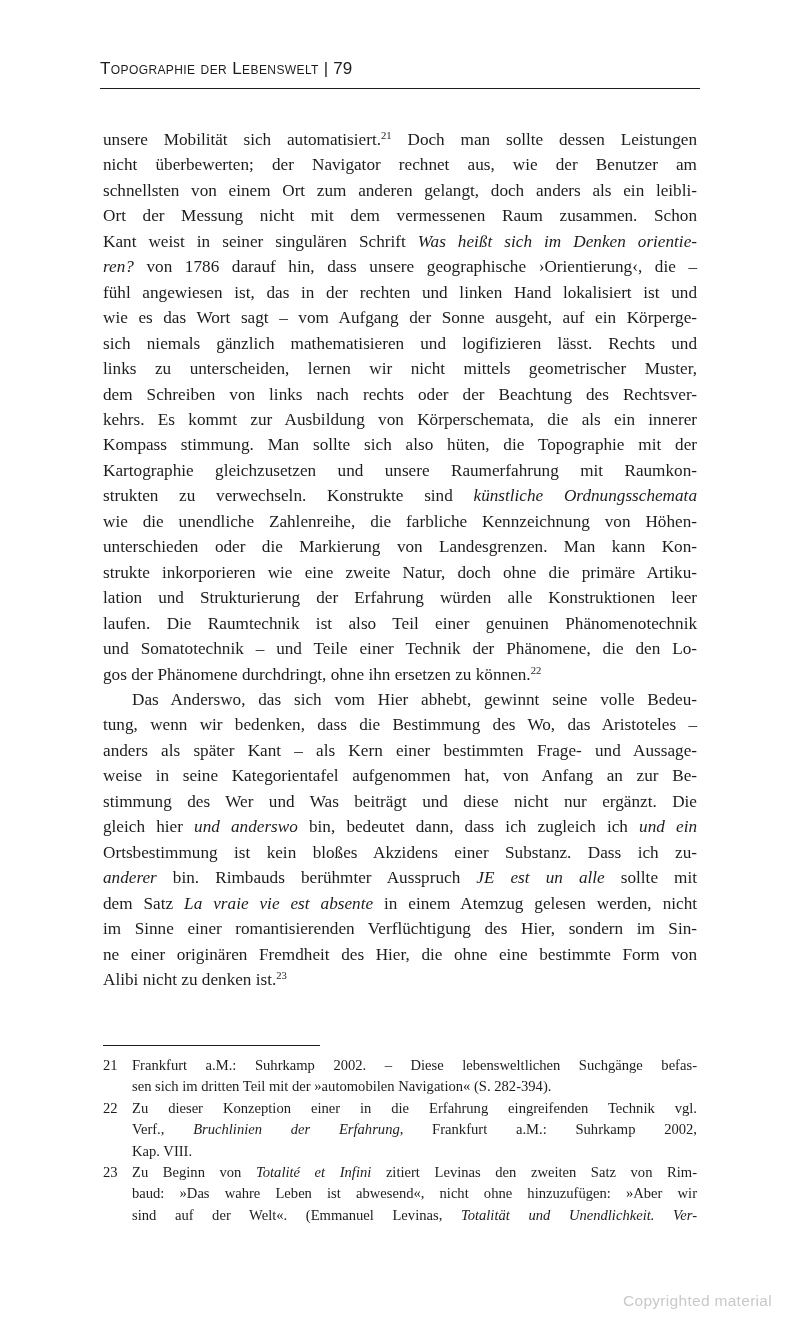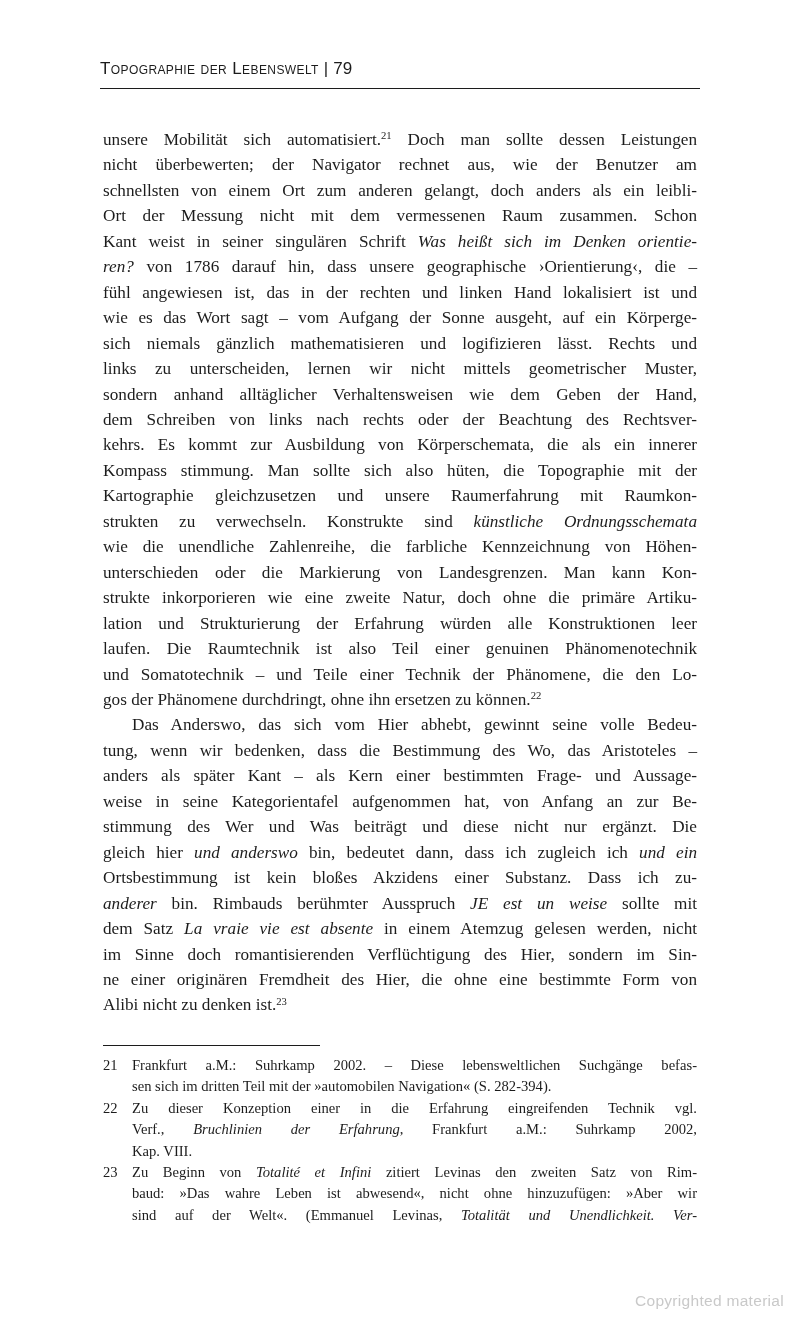--- a/index.html
+++ b/index.html
@@ -82,21 +82,21 @@
     line-height: 21.4px;
   }
   .footnote { display: flex; }
   .fn-num { flex: 0 0 29px; }
   .fn-lines { flex: 1 1 auto; min-width: 0; }
 
   
   .watermark {
     position: absolute;
     top: 1292px;
-    right: 16px;
+    right: 28px;
     font-family: "Liberation Sans", sans-serif;
     font-size: 15.5px;
     color: #c9c9c9;
     letter-spacing: 0.3px;
   }
 </style>
 </head>
 <body>
 
 <div class="page">
@@ -111,21 +111,20 @@
         <div class="line">unsere Mobilität sich automatisiert.<sup>21</sup> Doch man sollte dessen Leistungen</div>
         <div class="line">nicht überbewerten; der Navigator rechnet aus, wie der Benutzer am</div>
         <div class="line">schnellsten von einem Ort zum anderen gelangt, doch anders als ein leibli-</div>
         <div class="line">Ort der Messung nicht mit dem vermessenen Raum zusammen. Schon</div>
         <div class="line">Kant weist in seiner singulären Schrift <i>Was heißt sich im Denken orientie-</i></div>
         <div class="line"><i>ren?</i> von 1786 darauf hin, dass unsere geographische ›Orientierung‹, die –</div>
         <div class="line">fühl angewiesen ist, das in der rechten und linken Hand lokalisiert ist und</div>
         <div class="line">wie es das Wort sagt – vom Aufgang der Sonne ausgeht, auf ein Körperge-</div>
         <div class="line">sich niemals gänzlich mathematisieren und logifizieren lässt. Rechts und</div>
         <div class="line">links zu unterscheiden, lernen wir nicht mittels geometrischer Muster,</div>
-        <div class="line">sondern anhand alltäglicher Verhaltensweisen wie dem Geben der Hand,</div>
         <div class="line">dem Schreiben von links nach rechts oder der Beachtung des Rechtsver-</div>
         <div class="line">kehrs. Es kommt zur Ausbildung von Körperschemata, die als ein innerer</div>
         <div class="line">Kompass stimmung. Man sollte sich also hüten, die Topographie mit der</div>
         <div class="line">Kartographie gleichzusetzen und unsere Raumerfahrung mit Raumkon-</div>
         <div class="line">strukten zu verwechseln. Konstrukte sind <i>künstliche Ordnungsschemata</i></div>
         <div class="line">wie die unendliche Zahlenreihe, die farbliche Kennzeichnung von Höhen-</div>
         <div class="line">unterschieden oder die Markierung von Landesgrenzen. Man kann Kon-</div>
         <div class="line">strukte inkorporieren wie eine zweite Natur, doch ohne die primäre Artiku-</div>
         <div class="line">lation und Strukturierung der Erfahrung würden alle Konstruktionen leer</div>
         <div class="line">laufen. Die Raumtechnik ist also Teil einer genuinen Phänomenotechnik</div>
@@ -133,23 +132,23 @@
         <div class="line no-just">gos der Phänomene durchdringt, ohne ihn ersetzen zu können.<sup>22</sup></div>
       </div>
       <div class="paragraph">
         <div class="line indent">Das Anderswo, das sich vom Hier abhebt, gewinnt seine volle Bedeu-</div>
         <div class="line">tung, wenn wir bedenken, dass die Bestimmung des Wo, das Aristoteles –</div>
         <div class="line">anders als später Kant – als Kern einer bestimmten Frage- und Aussage-</div>
         <div class="line">weise in seine Kategorientafel aufgenommen hat, von Anfang an zur Be-</div>
         <div class="line">stimmung des Wer und Was beiträgt und diese nicht nur ergänzt. Die</div>
         <div class="line">gleich hier <i>und anderswo</i> bin, bedeutet dann, dass ich zugleich ich <i>und ein</i></div>
         <div class="line">Ortsbestimmung ist kein bloßes Akzidens einer Substanz. Dass ich zu-</div>
-        <div class="line"><i>anderer</i> bin. Rimbauds berühmter Ausspruch <i>JE est un weise</i> sollte mit</div>
+        <div class="line"><i>anderer</i> bin. Rimbauds berühmter Ausspruch <i>JE est un alle</i> sollte mit</div>
         <div class="line">dem Satz <i>La vraie vie est absente</i> in einem Atemzug gelesen werden, nicht</div>
-        <div class="line">im Sinne doch romantisierenden Verflüchtigung des Hier, sondern im Sin-</div>
+        <div class="line">im Sinne einer romantisierenden Verflüchtigung des Hier, sondern im Sin-</div>
         <div class="line">ne einer originären Fremdheit des Hier, die ohne eine bestimmte Form von</div>
         <div class="line no-just">Alibi nicht zu denken ist.<sup>23</sup></div>
       </div>
     </main>
 
   <div class="fn-rule"></div>
 
   <section class="footnotes" id="footnotes">
       <div class="footnote">
         <div class="fn-num">21</div>

